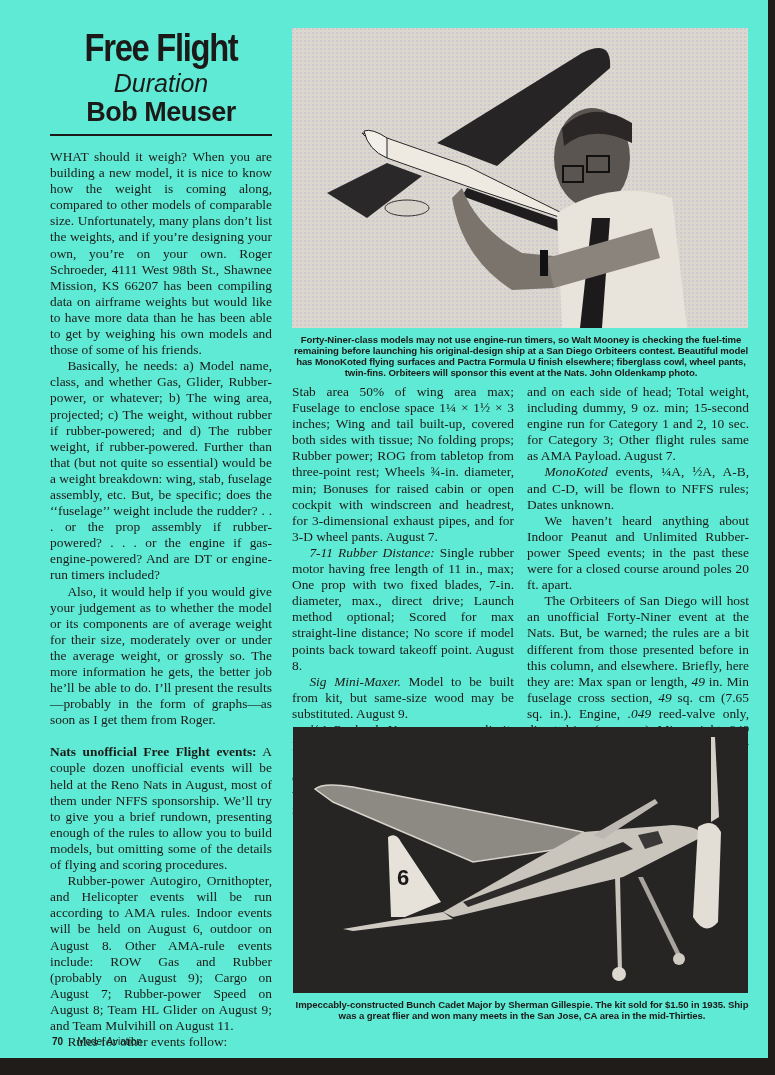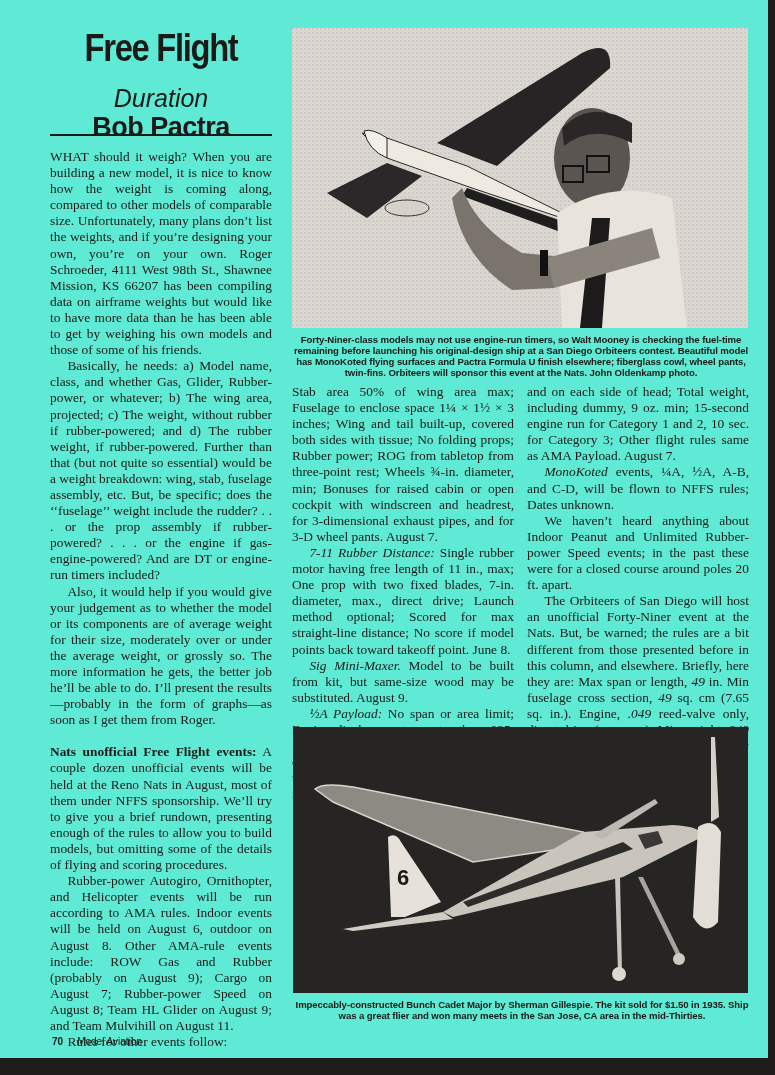--- a/index.html
+++ b/index.html
@@ -14,21 +14,21 @@
     background: #5eead4;
   }
   .header { position: absolute; left: 50px; top: 28px; width: 222px; text-align: center; }
   .h-title {
     font-family: "Liberation Sans", sans-serif; font-weight: bold;
     font-size: 38px; line-height: 40px; letter-spacing: -1.5px;
     transform: scaleX(0.86); transform-origin: center;
   }
   .h-sub {
     font-family: "Liberation Sans", sans-serif; font-style: italic;
-    font-size: 25px; line-height: 26px; margin-top: 17px;
+    font-size: 25px; line-height: 26px; margin-top: 2px;
   }
   .h-author {
     font-family: "Liberation Sans", sans-serif; font-weight: bold;
     font-size: 27px; line-height: 32px; letter-spacing: -0.5px;
   }
   .h-rule { position: absolute; left: 50px; top: 134px; width: 222px; height: 2px; background: #1b1a18; }
 
   .col {
     position: absolute; font-size: 13.4px; line-height: 16.1px;
     text-align: justify; hyphens: manual;
@@ -61,21 +61,21 @@
   .footer .pg { font-weight: bold; margin-right: 14px; }
 </style>
 </head>
 <body>
 
 <div class="page">
 
   <div class="header">
     <div class="h-title">Free Flight</div>
     <div class="h-sub">Duration</div>
-    <div class="h-author">Bob Pactra</div>
+    <div class="h-author">Bob Meuser</div>
   </div>
   <div class="h-rule"></div>
 
   <div class="col col-left">
     <p class="noindent">WHAT should it weigh? When you are building a new model, it is nice to know how the weight is coming along, compared to other models of comparable size. Unfortunately, many plans don’t list the weights, and if you’re designing your own, you’re on your own. Roger Schroeder, 4111 West 98th St., Shawnee Mission, KS 66207 has been compiling data on airframe weights but would like to have more data than he has been able to get by weighing his own models and those of some of his friends.</p>
     <p>Basically, he needs: a) Model name, class, and whether Gas, Glider, Rubber-power, or whatever; b) The wing area, projected; c) The weight, without rubber if rubber-powered; and d) The rubber weight, if rubber-powered. Further than that (but not quite so essential) would be a weight breakdown: wing, stab, fuselage assembly, etc. But, be specific; does the ‘‘fuselage’’ weight include the rudder? . . . or the prop assembly if rubber-powered? . . . or the engine if gas-engine-powered? And are DT or engine-run timers included?</p>
     <p>Also, it would help if you would give your judgement as to whether the model or its components are of average weight for their size, moderately over or under the average weight, or grossly so. The more information he gets, the better job he’ll be able to do. I’ll present the results—probably in the form of graphs—as soon as I get them from Roger.</p>
     <p class="noindent gap"><b>Nats unofficial Free Flight events:</b><span> A couple dozen unofficial events will be held at the Reno Nats in August, most of them under NFFS sponsorship. We’ll try to give you a brief rundown, presenting enough of the rules to allow you to build models, but omitting some of the details of flying and scoring procedures.</span></p>
     <p>Rubber-power Autogiro, Ornithopter, and Helicopter events will be run according to AMA rules. Indoor events will be held on August 6, outdoor on August 8. Other AMA-rule events include: ROW Gas and Rubber (probably on August 9); Cargo on August 7; Rubber-power Speed on August 8; Team HL Glider on August 9; and Team Mulvihill on August 11.</p>
     <p>Rules for other events follow:</p>
@@ -112,21 +112,21 @@
 
       <path d="M170 160 Q185 200 230 225 L262 228 L262 260 L220 262 Q170 230 160 170 Z" fill="#7a746d"></path>
       <path d="M255 230 L360 200 L368 230 L262 260 Z" fill="#8a847d"></path>
       <rect x="248" y="222" width="8" height="26" fill="#111"></rect>
     </svg>
   </div>
   <div class="caption caption-top">Forty-Niner-class models may not use engine-run timers, so Walt Mooney is checking the fuel-time remaining before launching his original-design ship at a San Diego Orbiteers contest. Beautiful model has MonoKoted flying surfaces and Pactra Formula U finish elsewhere; fiberglass cowl, wheel pants, twin-fins. Orbiteers will sponsor this event at the Nats. John Oldenkamp photo.</div>
 
   <div class="col col-mid">
     <p class="noindent">Stab area 50% of wing area max; Fuselage to enclose space 1¼ × 1½ × 3 inches; Wing and tail built-up, covered both sides with tissue; No folding props; Rubber power; ROG from tabletop from three-point rest; Wheels ¾-in. diameter, min; Bonuses for raised cabin or open cockpit with windscreen and headrest, for 3-dimensional exhaust pipes, and for 3-D wheel pants. August 7.</p>
-    <p><i>7-11 Rubber Distance:</i><span> Single rubber motor having free length of 11 in., max; One prop with two fixed blades, 7-in. diameter, max., direct drive; Launch method optional; Scored for max straight-line distance; No score if model points back toward takeoff point. June 8.</span></p>
+    <p><i>7-11 Rubber Distance:</i><span> Single rubber motor having free length of 11 in., max; One prop with two fixed blades, 7-in. diameter, max., direct drive; Launch method optional; Scored for max straight-line distance; No score if model points back toward takeoff point. August 8.</span></p>
     <p><i>Sig Mini-Maxer.</i><span> Model to be built from kit, but same-size wood may be substituted. August 9.</span></p>
     <p><i>½A Payload:</i><span> No span or area limit; Engine displacement, greater than .025, .050 cu. in. max; Dummy—head, ¾-in. cube; body, ¾ × 2¼-in. high × 1½-in. wide, 4 oz. min; Clear windows ⁹⁄₁₆ sq. in. ahead</span></p>
   </div>
 
   <div class="col col-right">
     <p class="noindent">and on each side of head; Total weight, including dummy, 9 oz. min; 15-second engine run for Category 1 and 2, 10 sec. for Category 3; Other flight rules same as AMA Payload. August 7.</p>
     <p><i>MonoKoted</i><span> events, ¼A, ½A, A-B, and C-D, will be flown to NFFS rules; Dates unknown.</span></p>
     <p>We haven’t heard anything about Indoor Peanut and Unlimited Rubber-power Speed events; in the past these were for a closed course around poles 20 ft. apart.</p>
     <p><span>The Orbiteers of San Diego will host an unofficial Forty-Niner event at the Nats. But, be warned; the rules are a bit different from those presented before in this column, and elsewhere. Briefly, here they are: Max span or length, </span><i>49</i><span> in. Min fuselage cross section, </span><i>49</i><span> sq. cm (7.65 sq. in.). Engine, </span><i>.049</i><span> reed-valve only, direct drive (no gears). Min weight, </span><i>349</i><span> grams (12.3 oz.). No variable-geometry surfaces (i.e. no auto-</span></p>
   </div>

